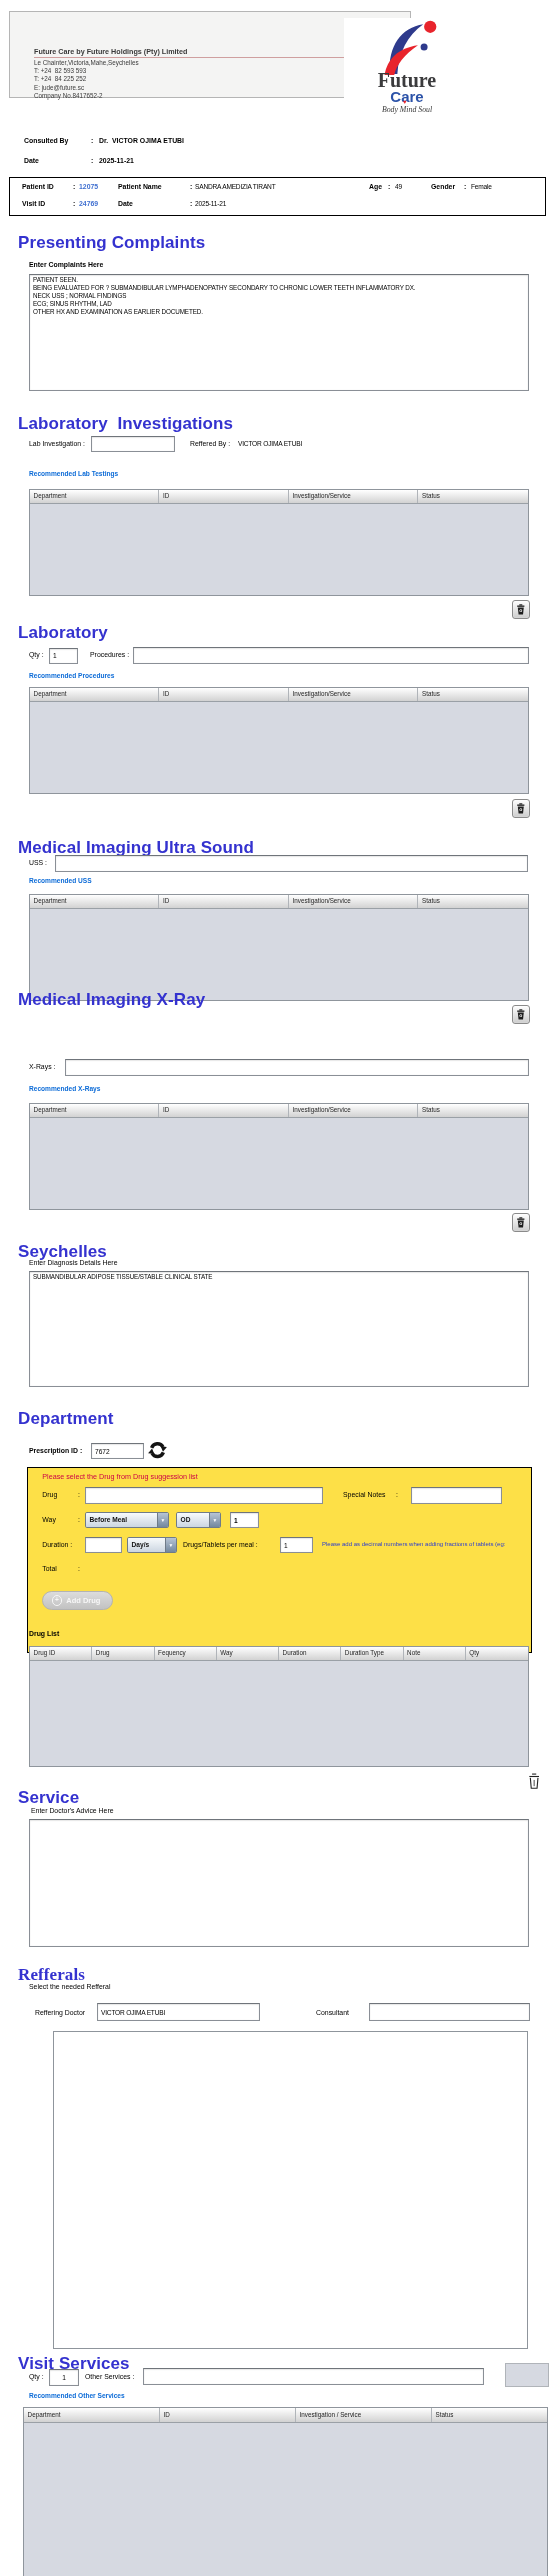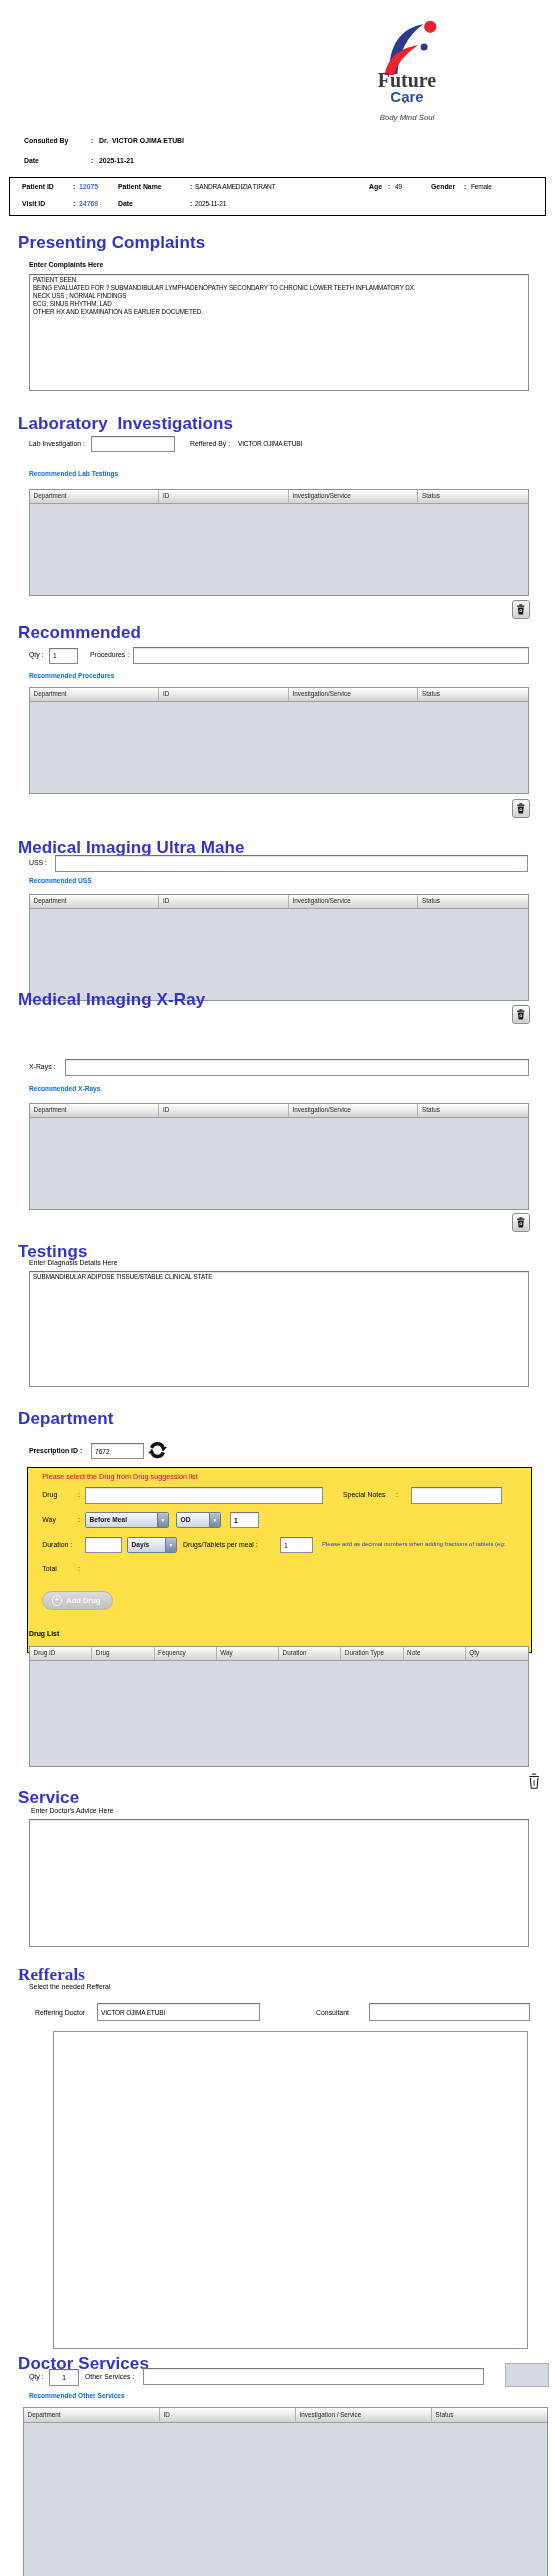--- a/index.html
+++ b/index.html
@@ -37,34 +37,42 @@
       align-items:center;justify-content:center;font-size:6.6px;line-height:1;}
   .note-blue{color:#2a3cd0;font-size:6px;white-space:nowrap;overflow:hidden;}
   .redmsg{color:#cc0046;font-size:7.2px;}
   .blueval{color:#3f6fd0;font-weight:bold;}
 </style>
 </head>
 <body>
 
 <div id="page">
 
+  <div class="abs" style="left:9px;top:10.8px;width:402px;height:87px;background:#f4f4f3;border:0.6px solid #b5b5b5;box-sizing:border-box;">
+    <div class="abs" style="left:24px;top:35px;width:371px;border-bottom:1.2px solid #cf9f9f;padding-bottom:1.2px;font-size:7.2px;font-weight:bold;color:#3a3a3a;">Future Care by Future Holdings (Pty) Limited</div>
+    <div class="abs" style="left:24px;top:47px;font-size:6.3px;color:#3a3a3a;">Le Chainter,Victoria,Mahe,Seychelles</div>
+    <div class="abs pre" style="left:24px;top:55px;font-size:6.3px;color:#3a3a3a;">T: +24  82 593 593</div>
+    <div class="abs pre" style="left:24px;top:63px;font-size:6.3px;color:#3a3a3a;">T: +24  84 225 252</div>
+    <div class="abs" style="left:24px;top:72px;font-size:6.3px;color:#3a3a3a;">E: jude@future.sc</div>
+    <div class="abs" style="left:24px;top:80px;font-size:6.3px;color:#3a3a3a;">Company No.8417652-2</div>
+  </div>
 
   <div class="abs" style="left:344px;top:18px;width:126px;height:114px;background:#fff;text-align:center;">
     <svg width="66" height="57" viewBox="0 0 150 130" style="display:block;margin:0 auto;">
       <path d="M35 128 C32 62 62 22 112 14 C76 40 56 78 53 128 Z" fill="#2e3a8c"></path>
       <circle cx="128" cy="20" r="14" fill="#e8242c"></circle>
       <path d="M24 130 C30 94 55 68 100 62 C70 82 50 108 46 130 Z" fill="#e8242c"></path>
       <circle cx="114" cy="66" r="8" fill="#2e3a8c"></circle>
     </svg>
     <div style="font-family:'Liberation Serif',serif;font-weight:bold;font-size:20px;color:#3b3b3d;line-height:18px;margin-top:-3.6px;">Future</div>
     <div style="position:relative;display:inline-block;font-weight:bold;font-size:15px;color:#2b52a8;line-height:15.5px;">
       <span>Care</span>
       <span class="abs" style="left:12.6px;top:5.4px;font-size:6px;color:#e8242c;">♥</span>
     </div>
-    <div style="font-family:Liberation Sans, sans-serif;font-style:italic;font-size:7.8px;color:#3a3a3a;margin-top:8px;">Body Mind Soul</div>
+    <div style="font-family:Liberation Serif, serif;font-style:italic;font-size:7.8px;color:#3a3a3a;margin-top:0;">Body Mind Soul</div>
   </div>
 
   <div class="abs lbl bold" style="left:24px;top:137px;">Consulted By</div>
   <div class="abs lbl bold" style="left:91px;top:137px;">:</div>
   <div class="abs lbl bold pre" style="left:99px;top:137px;">Dr.  VICTOR OJIMA ETUBI</div>
 
   <div class="abs lbl bold" style="left:24px;top:157px;">Date</div>
   <div class="abs lbl bold" style="left:91px;top:157px;">:</div>
   <div class="abs lbl bold" style="left:99px;top:157px;">2025-11-21</div>
 
@@ -115,21 +123,21 @@
   </div>
   <div class="trash-btn" style="left:512px;top:600px;">
     <svg width="9.6" height="10.8" viewBox="0 0 16 18">
       <rect x="5.5" y="0.5" width="5" height="2" fill="#1c1c1c"></rect>
       <rect x="2" y="2.5" width="12" height="2.2" fill="#1c1c1c"></rect>
       <path d="M3 6 h10 l-1.3 11.5 h-7.4 Z" fill="#1e1e1e"></path>
       <text x="8" y="13" text-anchor="middle" font-size="6.5" fill="#fff" font-family="DejaVu Sans">♻</text>
     </svg>
   </div>
 
-  <div class="sec-h" style="left:18px;top:623px;">Recommended</div>
+  <div class="sec-h" style="left:18px;top:623px;">Laboratory</div>
   <div class="abs lbl" style="left:29px;top:651px;">Qty :</div>
   <input class="tb" type="text" style="left: 49px; top: 648px; width: 29px; height: 15.5px;" value="1">
   <div class="abs lbl" style="left:90px;top:651px;">Procedures :</div>
   <input class="tb" type="text" style="left: 133px; top: 647px; width: 396px; height: 16.7px;" value="">
   <div class="rec" style="left:29px;top:672px;">Recommended Procedures</div>
   <div class="grid" style="left:29px;top:687px;width:500px;">
     <div class="ghead">
       <div class="gcell" style="width:26%">Department</div>
       <div class="gcell" style="width:26%">ID</div>
       <div class="gcell" style="width:26%">Investigation/Service</div>
@@ -139,21 +147,21 @@
   </div>
   <div class="trash-btn" style="left:512px;top:799px;">
     <svg width="9.6" height="10.8" viewBox="0 0 16 18">
       <rect x="5.5" y="0.5" width="5" height="2" fill="#1c1c1c"></rect>
       <rect x="2" y="2.5" width="12" height="2.2" fill="#1c1c1c"></rect>
       <path d="M3 6 h10 l-1.3 11.5 h-7.4 Z" fill="#1e1e1e"></path>
       <text x="8" y="13" text-anchor="middle" font-size="6.5" fill="#fff" font-family="DejaVu Sans">♻</text>
     </svg>
   </div>
 
-  <div class="sec-h" style="left:18px;top:838px;">Medical Imaging Ultra Mahe</div>
+  <div class="sec-h" style="left:18px;top:838px;">Medical Imaging Ultra Sound</div>
   <div class="abs lbl" style="left:29px;top:859px;">USS :</div>
   <input class="tb" type="text" style="left: 55px; top: 855px; width: 473px; height: 16.7px;" value="">
   <div class="rec" style="left:29px;top:877px;">Recommended USS</div>
   <div class="grid" style="left:29px;top:894px;width:500px;">
     <div class="ghead">
       <div class="gcell" style="width:26%">Department</div>
       <div class="gcell" style="width:26%">ID</div>
       <div class="gcell" style="width:26%">Investigation/Service</div>
       <div class="gcell" style="width:22%">Status</div>
     </div>
@@ -183,21 +191,21 @@
   </div>
   <div class="trash-btn" style="left:512px;top:1213px;">
     <svg width="9.6" height="10.8" viewBox="0 0 16 18">
       <rect x="5.5" y="0.5" width="5" height="2" fill="#1c1c1c"></rect>
       <rect x="2" y="2.5" width="12" height="2.2" fill="#1c1c1c"></rect>
       <path d="M3 6 h10 l-1.3 11.5 h-7.4 Z" fill="#1e1e1e"></path>
       <text x="8" y="13" text-anchor="middle" font-size="6.5" fill="#fff" font-family="DejaVu Sans">♻</text>
     </svg>
   </div>
 
-  <div class="sec-h" style="left:18px;top:1242px;">Testings</div>
+  <div class="sec-h" style="left:18px;top:1242px;">Seychelles</div>
   <div class="abs lbl" style="left:29px;top:1259px;">Enter Diagnosis Details Here</div>
   <textarea class="tb" style="left: 29px; top: 1271px; width: 500px; height: 116px;">SUBMANDIBULAR ADIPOSE TISSUE/STABLE CLINICAL STATE</textarea>
 
   <div class="sec-h" style="left:18px;top:1409px;">Department</div>
   <div class="abs lbl bold" style="left:29px;top:1447px;">Prescription ID :</div>
   <input class="tb" type="text" style="left: 91px; top: 1443px; width: 53px; height: 16px;" value="7672">
   <div class="abs" style="left:148px;top:1440px;width:19px;height:20.3px;cursor:pointer;">
     <svg width="19" height="20.3" viewBox="0 0 24 26">
       <path d="M4.5 10 A 8 8 0 0 1 19 9" fill="none" stroke="#141414" stroke-width="4.5"></path>
       <polygon points="16,8 24,9 19,15" fill="#141414"></polygon>
@@ -275,21 +283,21 @@
   <textarea class="tb" style="left: 29px; top: 1819px; width: 500px; height: 128px;"></textarea>
 
   <div class="sec-h" style="left:18px;top:1965px;font-family:Liberation Serif, serif;">Refferals</div>
   <div class="abs lbl" style="left:29px;top:1983px;">Select the needed Refferal</div>
   <div class="abs lbl" style="left:35px;top:2009px;">Reffering Doctor</div>
   <input class="tb cond" type="text" style="left: 97px; top: 2003px; width: 163px; height: 18px;" value="VICTOR OJIMA ETUBI">
   <div class="abs lbl" style="left:316px;top:2009px;">Consultant</div>
   <input class="tb" type="text" style="left: 369px; top: 2003px; width: 161px; height: 18px;" value="">
   <div class="abs" style="left:53px;top:2031px;width:475px;height:318px;border:0.6px solid #8f959c;box-sizing:border-box;background:#fff;"></div>
 
-  <div class="sec-h" style="left:18px;top:2354px;">Doctor Services</div>
+  <div class="sec-h" style="left:18px;top:2354px;">Visit Services</div>
   <div class="abs lbl" style="left:29px;top:2373px;">Qty :</div>
   <input class="tb" type="text" style="left: 49px; top: 2369px; width: 30px; height: 16.7px; text-align: center;" value="1">
   <div class="abs lbl" style="left:85px;top:2373px;">Other Services :</div>
   <input class="tb" type="text" style="left: 143px; top: 2368px; width: 341px; height: 16.7px;" value="">
   <div class="abs" style="left:505px;top:2363px;width:44px;height:24px;background:#d6d9e1;border:0.6px solid #b0b4b9;box-sizing:border-box;"></div>
   <div class="rec" style="left:29px;top:2392px;">Recommended Other Services</div>
   <div class="grid" style="left:23px;top:2407px;width:525px;">
     <div class="ghead" style="height:14.3px;">
       <div class="gcell" style="width:26%;padding-top:3px;">Department</div>
       <div class="gcell" style="width:26%;padding-top:3px;">ID</div>

